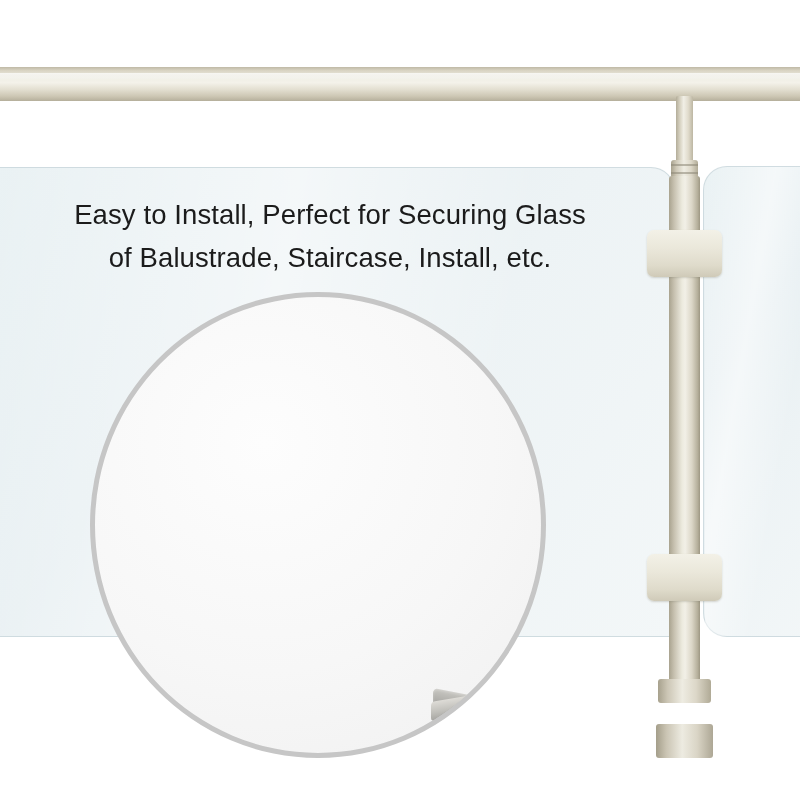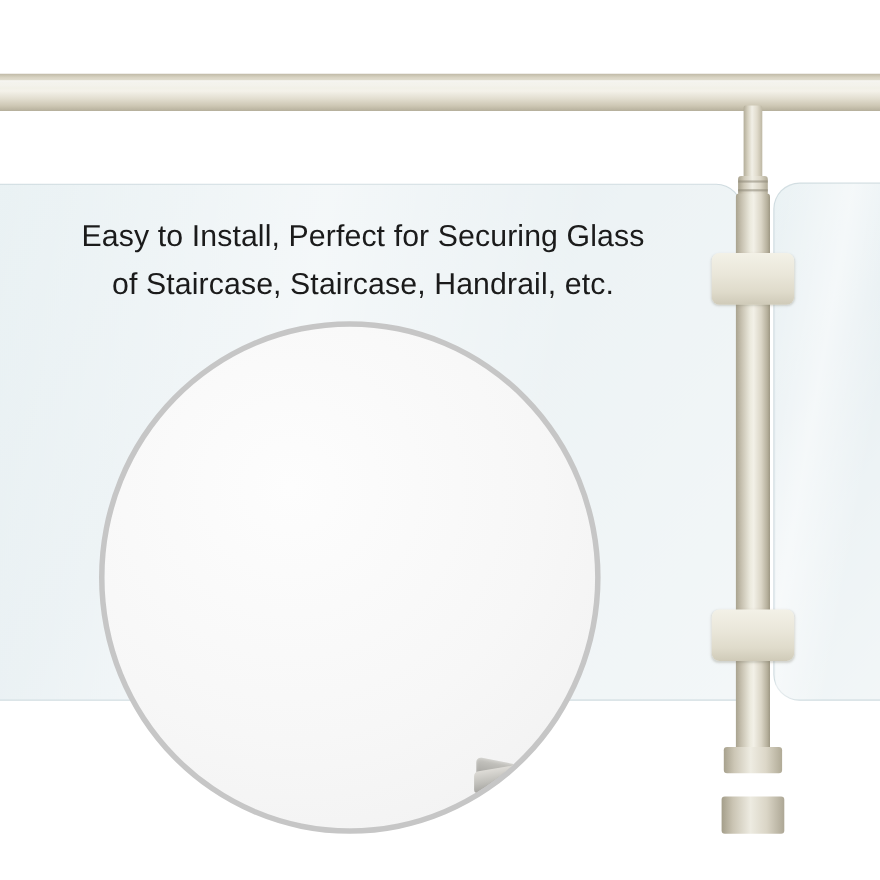--- a/index.html
+++ b/index.html
@@ -295,21 +295,21 @@
   <div class="post-main"></div>
 
   <div class="clamp clamp-top"></div>
   <div class="clamp clamp-bottom"></div>
 
   <div class="base-nut-a"></div>
   <div class="base-nut-b"></div>
 
   <div class="headline">
     <span class="line">Easy to Install, Perfect for Securing Glass</span>
-    <span class="line">of Staircase, Staircase, Handrail, etc.</span>
+    <span class="line">of Balustrade, Staircase, Install, etc.</span>
   </div>
 
   <div class="inset-circle">
 
     <div class="body-group">
       <div class="body-back"></div>
       <div class="rubber-block rb1"></div>
 
       <div class="thread-hole t1"></div>
 

